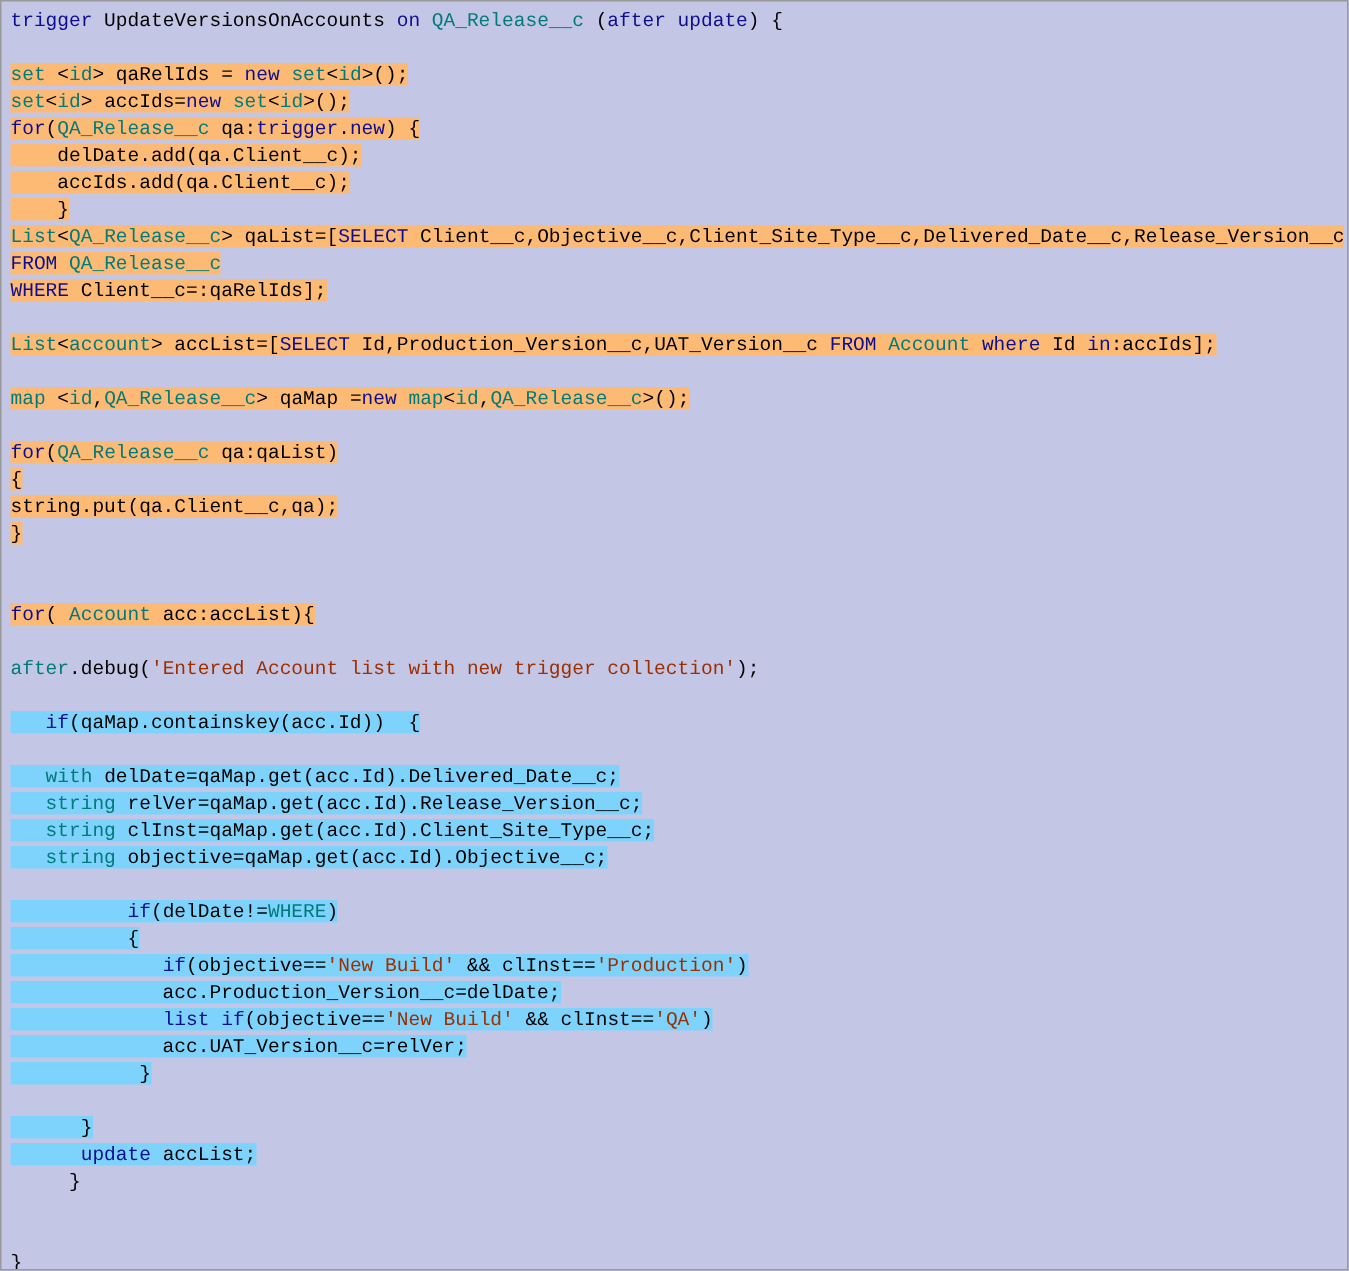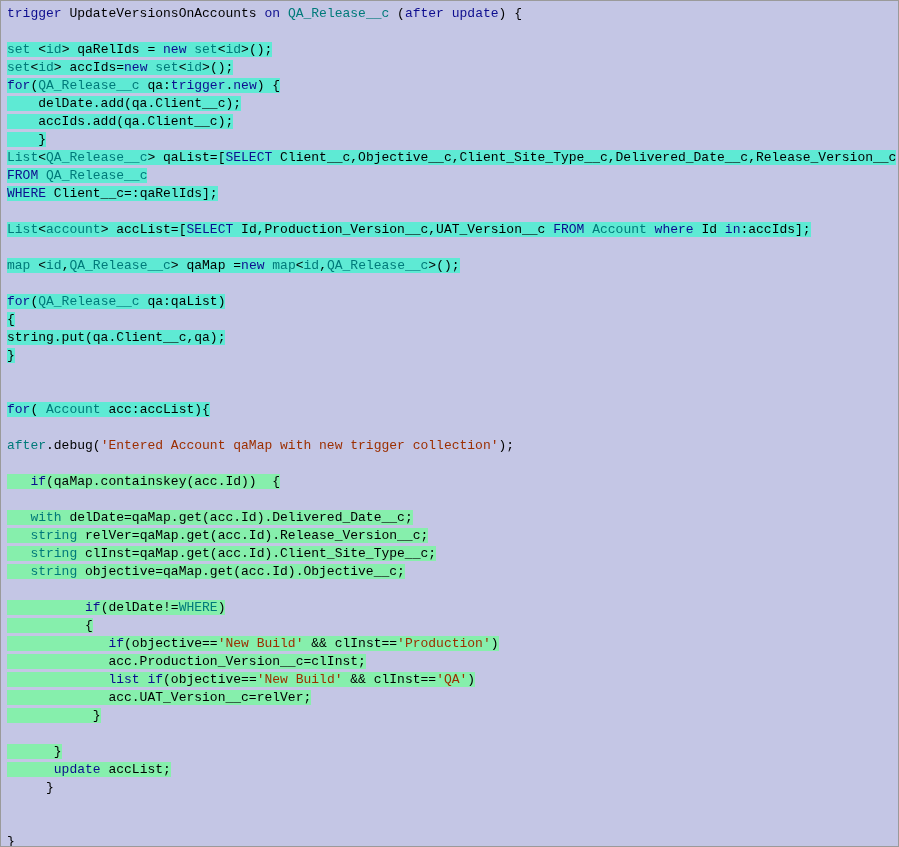--- a/index.html
+++ b/index.html
@@ -20,22 +20,22 @@
     padding:4px 6px;
     white-space:pre;
     font-family:inherit;
     font-size:inherit;
   }
   .kw{color:#0d0d8f}
   .typ{color:#007a7a}
   .str{color:#9c2e00}
 
   
-  .hl-blue{background:#5eead4}
-  .hl-red{background:#86efac}
+  .hl-blue{background:#fdba74}
+  .hl-red{background:#7dd3fc}
 </style>
 </head>
 <body>
 
 <pre class="code" id="code"><span><span class="kw">trigger</span> UpdateVersionsOnAccounts <span class="kw">on</span> <span class="typ">QA_Release__c</span> (<span class="kw">after</span> <span class="kw">update</span>) {</span>
 <span></span>
 <span class="hl-blue"><span class="typ">set</span> &lt;<span class="typ">id</span>&gt; qaRelIds = <span class="kw">new</span> <span class="typ">set</span>&lt;<span class="typ">id</span>&gt;();</span>
 <span class="hl-blue"><span class="typ">set</span>&lt;<span class="typ">id</span>&gt; accIds=<span class="kw">new</span> <span class="typ">set</span>&lt;<span class="typ">id</span>&gt;();</span>
 <span class="hl-blue"><span class="kw">for</span>(<span class="typ">QA_Release__c</span> qa:<span class="kw">trigger</span>.<span class="kw">new</span>) {</span>
 <span class="hl-blue">    delDate.add(qa.Client__c);</span>
@@ -50,33 +50,33 @@
 <span class="hl-blue"><span class="typ">map</span> &lt;<span class="typ">id</span>,<span class="typ">QA_Release__c</span>&gt; qaMap =<span class="kw">new</span> <span class="typ">map</span>&lt;<span class="typ">id</span>,<span class="typ">QA_Release__c</span>&gt;();</span>
 <span></span>
 <span class="hl-blue"><span class="kw">for</span>(<span class="typ">QA_Release__c</span> qa:qaList)</span>
 <span class="hl-blue">{</span>
 <span class="hl-blue">string.put(qa.Client__c,qa);</span>
 <span class="hl-blue">}</span>
 <span></span>
 <span></span>
 <span class="hl-blue"><span class="kw">for</span>( <span class="typ">Account</span> acc:accList){</span>
 <span></span>
-<span><span class="typ">after</span>.debug(<span class="str">'Entered Account qaMap with new trigger collection'</span>);</span>
+<span><span class="typ">after</span>.debug(<span class="str">'Entered Account list with new trigger collection'</span>);</span>
 <span></span>
 <span class="hl-red">   <span class="kw">if</span>(qaMap.containskey(acc.Id))  {</span>
 <span></span>
 <span class="hl-red">   <span class="typ">with</span> delDate=qaMap.get(acc.Id).Delivered_Date__c;</span>
 <span class="hl-red">   <span class="typ">string</span> relVer=qaMap.get(acc.Id).Release_Version__c;</span>
 <span class="hl-red">   <span class="typ">string</span> clInst=qaMap.get(acc.Id).Client_Site_Type__c;</span>
 <span class="hl-red">   <span class="typ">string</span> objective=qaMap.get(acc.Id).Objective__c;</span>
 <span></span>
 <span class="hl-red">          <span class="kw">if</span>(delDate!=<span class="typ">WHERE</span>)</span>
 <span class="hl-red">          {</span>
 <span class="hl-red">             <span class="kw">if</span>(objective==<span class="str">'New Build'</span> &amp;&amp; clInst==<span class="str">'Production'</span>)</span>
-<span class="hl-red">             acc.Production_Version__c=clInst;</span>
+<span class="hl-red">             acc.Production_Version__c=delDate;</span>
 <span class="hl-red">             <span class="kw">list</span> <span class="kw">if</span>(objective==<span class="str">'New Build'</span> &amp;&amp; clInst==<span class="str">'QA'</span>)</span>
 <span class="hl-red">             acc.UAT_Version__c=relVer;</span>
 <span class="hl-red">           }</span>
 <span></span>
 <span class="hl-red">      }</span>
 <span class="hl-red">      <span class="kw">update</span> accList;</span>
 <span>     }</span>
 <span></span>
 <span></span>
 <span>}</span>

